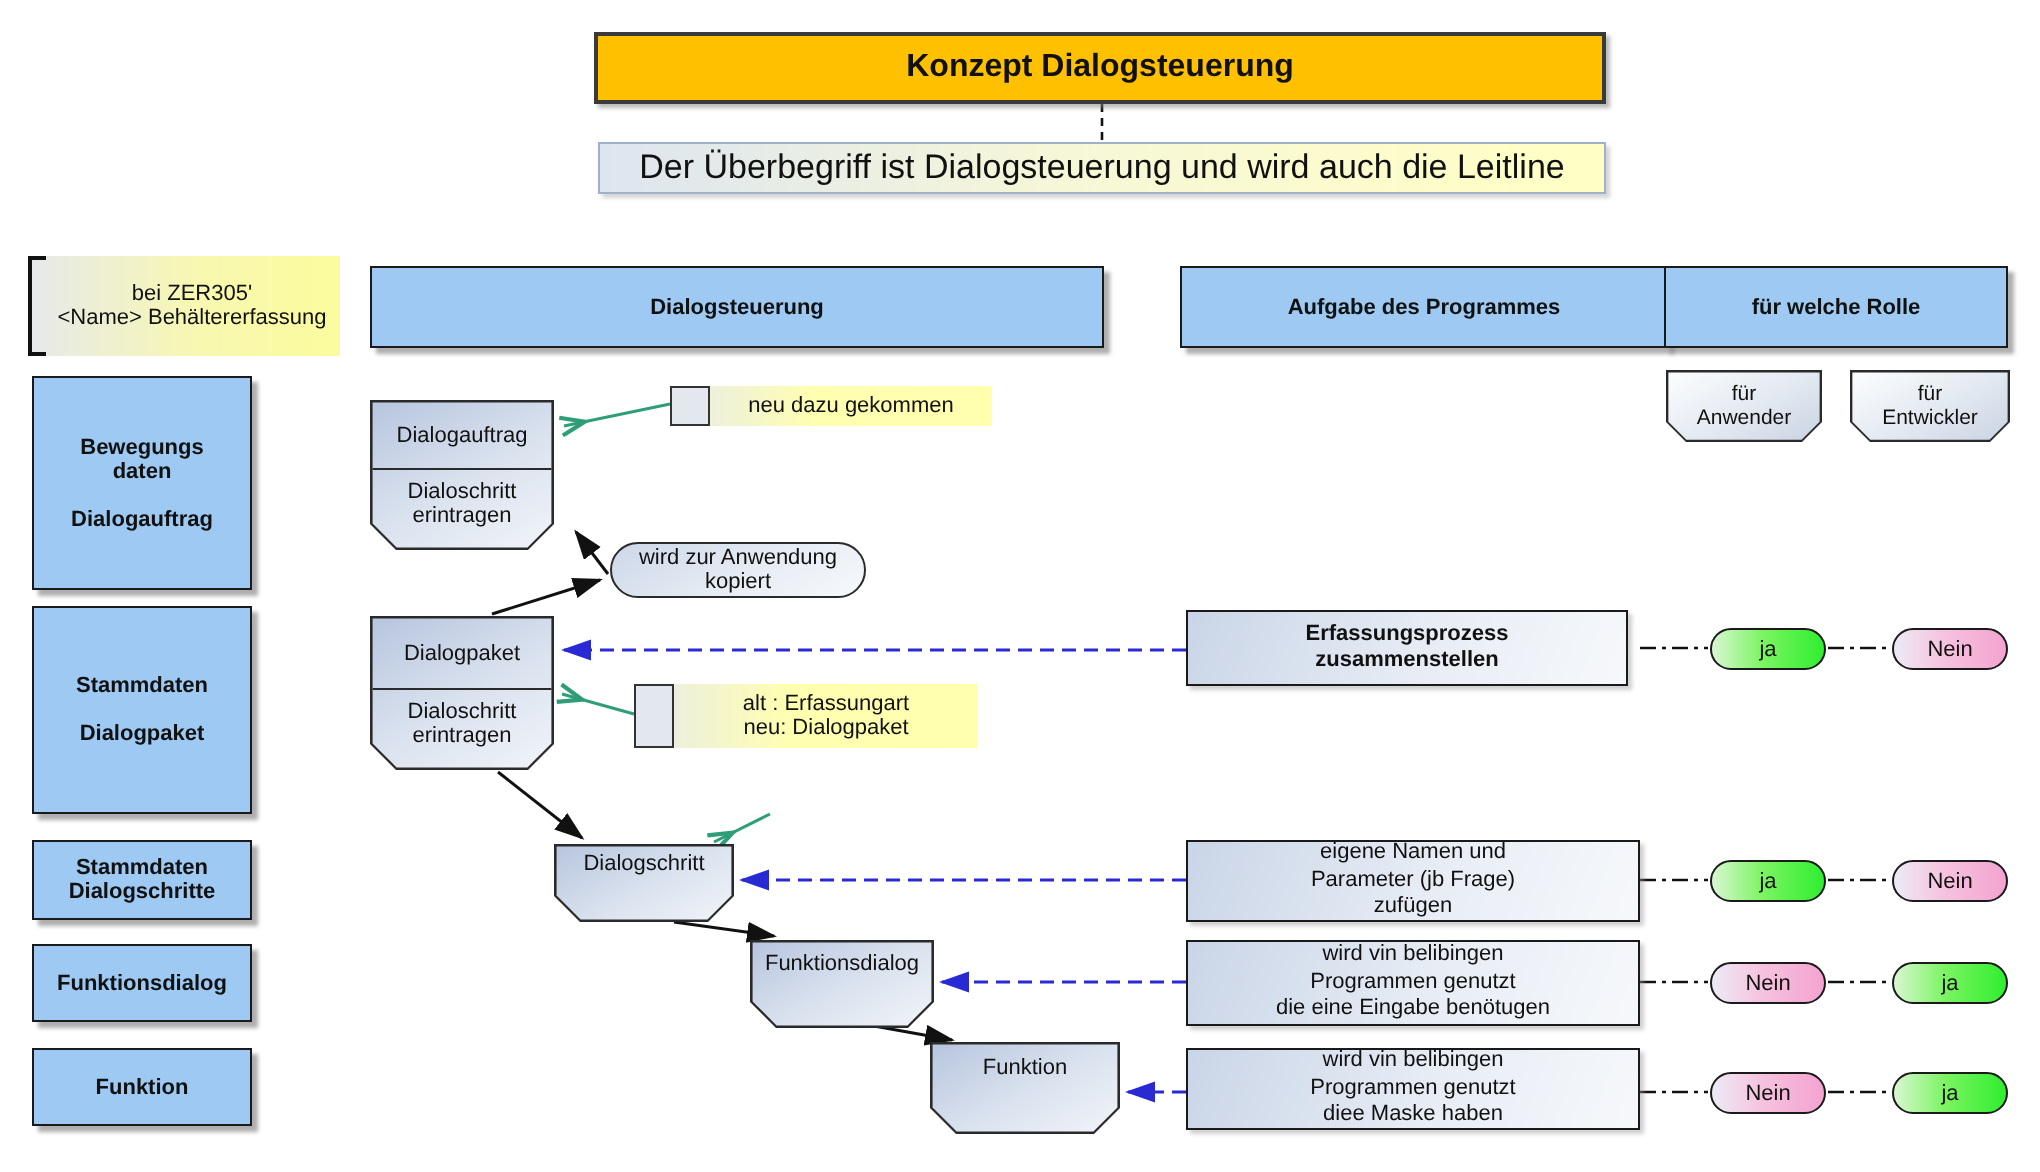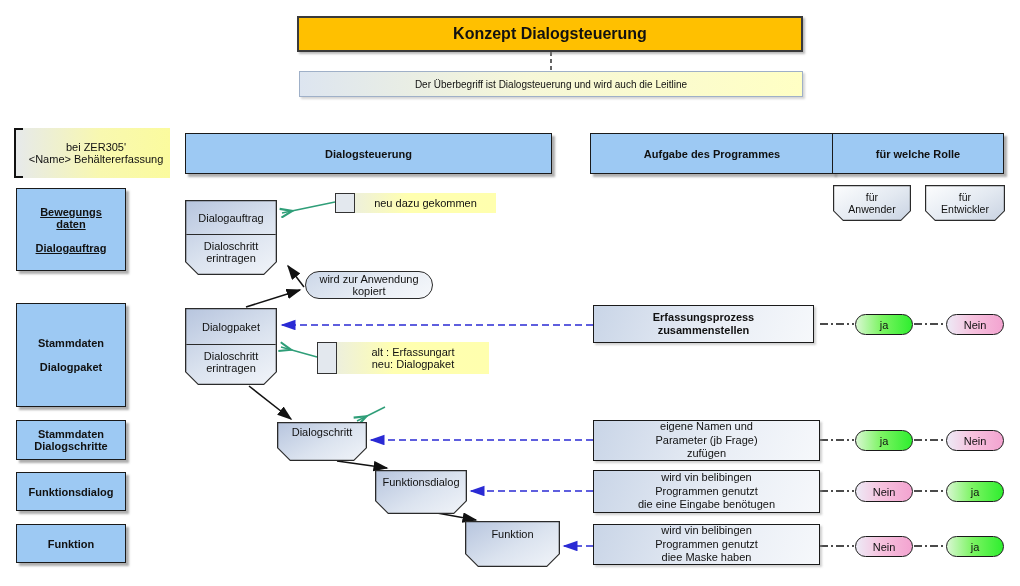--- a/index.html
+++ b/index.html
@@ -6,21 +6,21 @@
   body { font-family:"Liberation Sans", sans-serif; background:#ffffff; }
   .canvas { position:relative; width:1020px; height:586px; background:#ffffff; overflow:hidden; }
 
   .abs { position:absolute; }
   .ctr { display:flex; align-items:center; justify-content:center; text-align:center; white-space:pre-line; }
 
   
   .title-bar { background:#FFC000; border:2px solid #3a3a3a; font-weight:bold; font-size:16px; color:#111;
                box-shadow:2px 2px 2px rgba(130,130,130,.55); }
   .subtitle-bar { background:linear-gradient(90deg,#dde5f0 0%,#f6f7d8 45%,#ffffc4 100%);
-                  border:1px solid #9fb0c8; font-size:10px; color:#111; box-shadow:2px 2px 2px rgba(150,150,150,.4); }
+                  border:1px solid #9fb0c8; font-size:17px; color:#111; box-shadow:2px 2px 2px rgba(150,150,150,.4); }
 
   
   .blue-box { background:#9DC9F3; border:1.5px solid #1a1a1a; box-shadow:3px 3px 2px rgba(120,120,120,.6);
               font-size:11px; color:#111; }
   .bold { font-weight:bold; }
 
   
   .side-note { background:linear-gradient(90deg,#e6e9ec 0%,#f8f8b0 55%,#fbfb9e 100%); font-size:11px; color:#111; }
   .bracket { position:absolute; left:0; top:0; height:100%; width:9px; border:2px solid #111; border-right:none; }
 
@@ -130,21 +130,21 @@
 
   <div class="card" style="left:833px;top:185px;width:78px;height:36px;">
     <div class="card-in">für
 Anwender</div>
   </div>
   <div class="card" style="left:925px;top:185px;width:80px;height:36px;">
     <div class="card-in">für
 Entwickler</div>
   </div>
 
-  <div class="abs ctr blue-box bold" style="left:16px;top:188px;width:110px;height:83px;text-decoration:underline;">Bewegungs
+  <div class="abs ctr blue-box bold" style="left:16px;top:188px;width:110px;height:107px;">Bewegungs
 daten
 
 Dialogauftrag</div>
   <div class="abs ctr blue-box bold" style="left:16px;top:303px;width:110px;height:104px;">Stammdaten
 
 Dialogpaket</div>
   <div class="abs ctr blue-box bold" style="left:16px;top:420px;width:110px;height:40px;">Stammdaten
 Dialogschritte</div>
   <div class="abs ctr blue-box bold" style="left:16px;top:472px;width:110px;height:39px;">Funktionsdialog</div>
   <div class="abs ctr blue-box bold" style="left:16px;top:524px;width:110px;height:39px;">Funktion</div>

